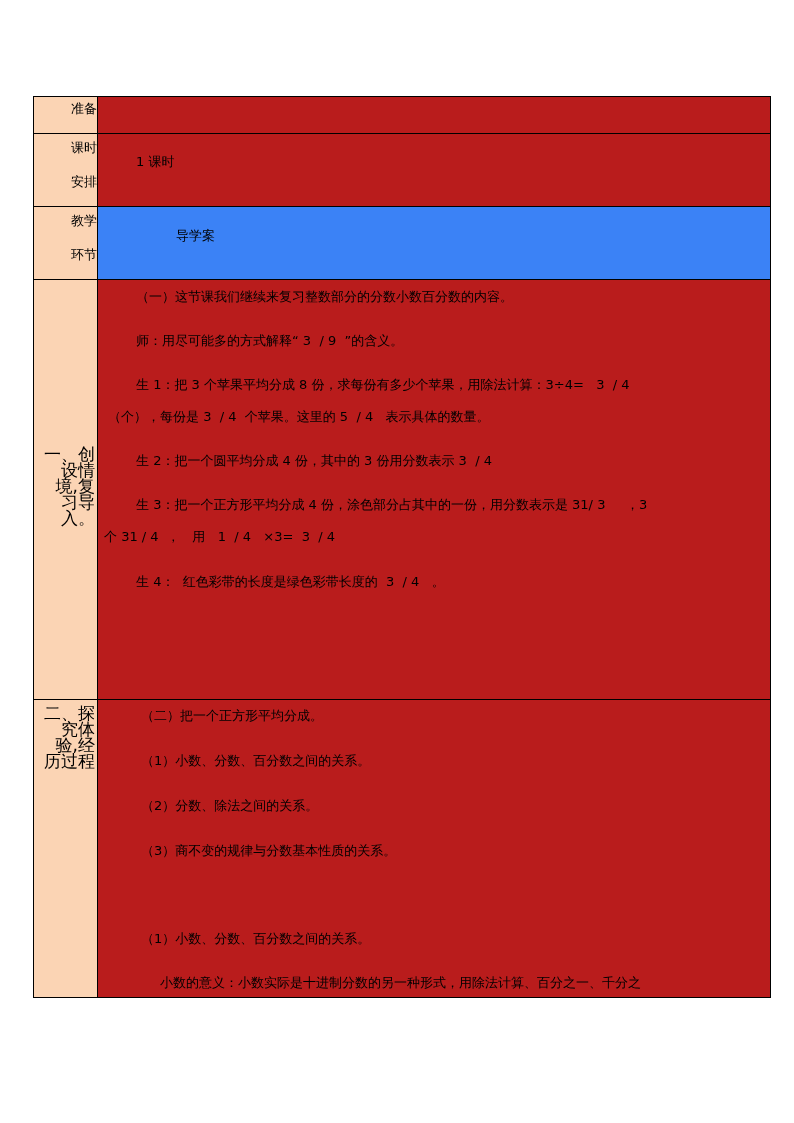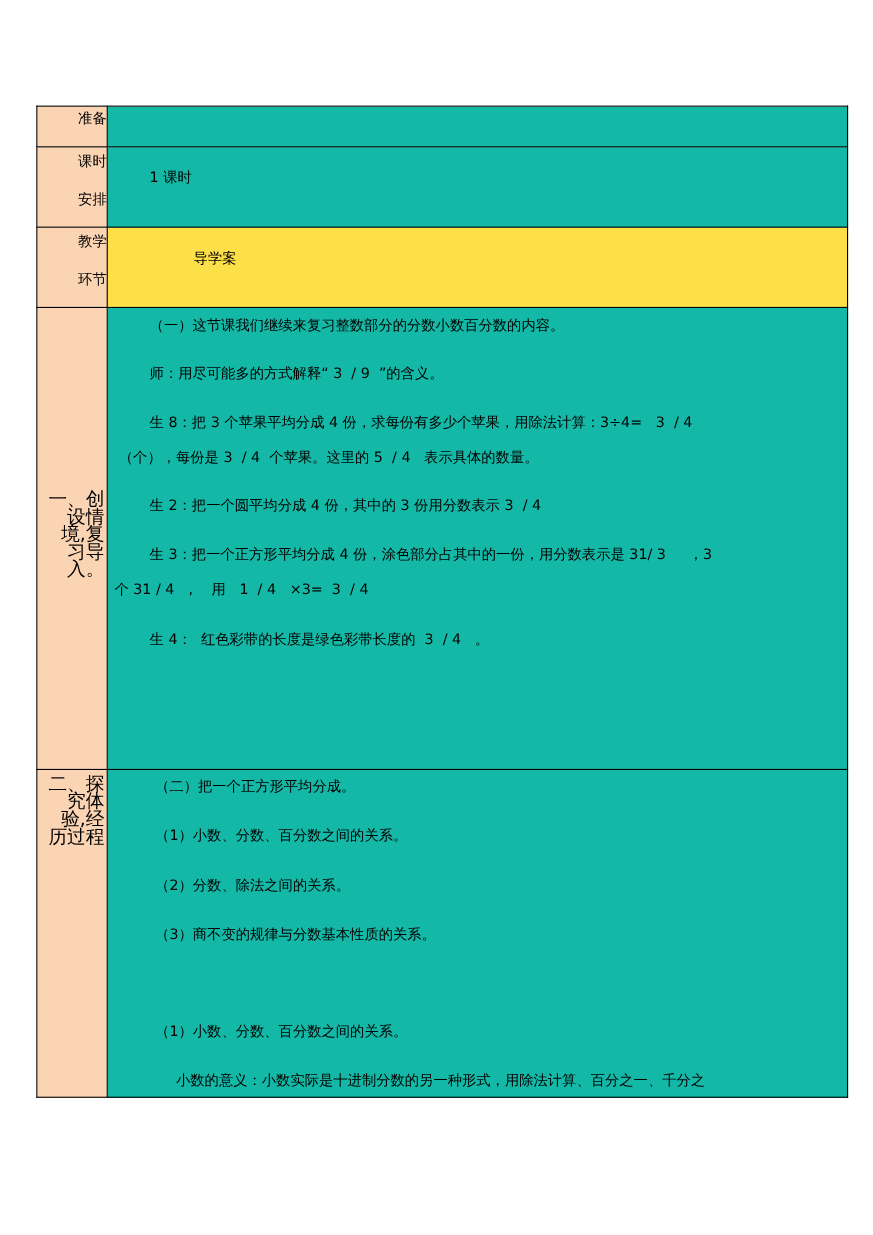--- a/index.html
+++ b/index.html
@@ -33,25 +33,25 @@
       padding: 0;
       vertical-align: top;
     }
     td.label {
       width: 63px;
       background: #FBD4B4;
       font-size: 13px;
       line-height: 15px;
     }
     td.content {
-      background: #14b8a6;
+      background: #b91c1c;
       font-size: 13px;
     }
     td.green {
-      background: #fde047;
+      background: #3b82f6;
       text-decoration: underline;
     }
     .lbl-stack {
       padding: 4px 0 0 5px;
     }
     .lbl-stack .ln {
       display: block;
       height: 34px;
       line-height: 20px;
     }
@@ -123,21 +123,21 @@
     </tr>
 
     <tr style="height:420px">
       <td class="label" style="vertical-align:middle">
         <div class="lbl-wrap" style="margin-top:-8px">一、创设情境,复习导入。</div>
       </td>
       <td class="content">
         <div class="cell-rel" style="height:419px">
           <span class="para" style="left:38px;top:9px">（一）这节课我们继续来复习整数部分的分数小数百分数的内容。</span>
           <span class="para" style="left:38px;top:53px">师：用尽可能多的方式解释“ 3  / 9  ”的含义。</span>
-          <span class="para" style="left:38px;top:97px">生 8：把 3 个苹果平均分成 4 份，求每份有多少个苹果，用除法计算：3÷4=   3  / 4</span>
+          <span class="para" style="left:38px;top:97px">生 1：把 3 个苹果平均分成 8 份，求每份有多少个苹果，用除法计算：3÷4=   3  / 4</span>
           <span class="para" style="left:10px;top:129px">（个），每份是 3  / 4  个苹果。这里的 5  / 4   表示具体的数量。</span>
           <span class="para" style="left:38px;top:173px">生 2：把一个圆平均分成 4 份，其中的 3 份用分数表示 3  / 4</span>
           <span class="para" style="left:38px;top:217px">生 3：把一个正方形平均分成 4 份，涂色部分占其中的一份，用分数表示是 31/ 3     ，3</span>
           <span class="para" style="left:6px;top:249px">个 31 / 4  ，   用   1  / 4   ×3=  3  / 4</span>
           <span class="para" style="left:38px;top:294px">生 4：  红色彩带的长度是绿色彩带长度的  3  / 4   。</span>
         </div>
       </td>
     </tr>
 
     <tr style="height:298px">

